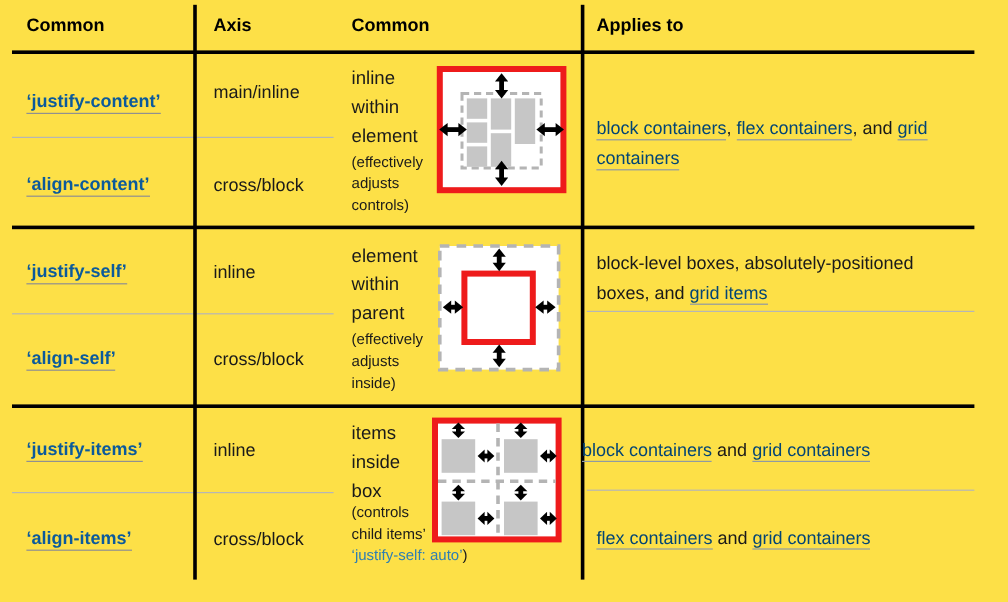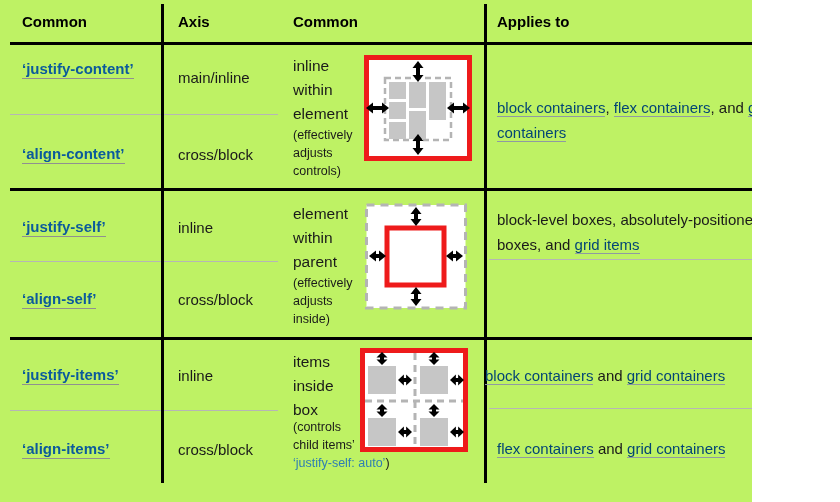--- a/index.html
+++ b/index.html
@@ -1,16 +1,16 @@
 <!DOCTYPE html>
 <html><head>
 <meta charset="utf-8">
 <style>
   html,body{margin:0;padding:0;background:#fff;}
-  #stage{position:relative;width:752px;height:502px;background:#bef264;overflow:hidden;
+  #stage{position:relative;width:840px;height:502px;background:#fde047;overflow:hidden;
          font-family:"Liberation Sans","DejaVu Sans",sans-serif;color:#1a1a1a;}
   .hline{position:absolute;background:#000;height:3px;}
   .vline{position:absolute;background:#000;width:3px;}
   .grayline{position:absolute;background:#b6b6b6;height:1px;}
   .colhead{position:absolute;font-weight:bold;font-size:15px;color:#000;white-space:nowrap;}
   .propcell{position:absolute;white-space:nowrap;}
   a.plink{font-weight:bold;font-size:15px;color:#0b5a9c;text-decoration:none;
           border-bottom:1px solid #909090;padding-bottom:1px;cursor:pointer;}
   .axiscell{position:absolute;font-size:15px;color:#1a1a1a;white-space:nowrap;}
   .aligns-main{position:absolute;font-size:15.5px;line-height:24px;color:#1a1a1a;}
@@ -36,21 +36,21 @@
 
   <div class="grayline" style="left:10px;top:114px;width:268px"></div>
   <div class="grayline" style="left:10px;top:261px;width:268px"></div>
   <div class="grayline" style="left:10px;top:410px;width:268px"></div>
   <div class="grayline" style="left:489px;top:259px;width:323px"></div>
   <div class="grayline" style="left:489px;top:408px;width:323px"></div>
 
   <div class="vline" style="left:161px;top:4px;height:479px"></div>
   <div class="vline" style="left:484px;top:4px;height:479px"></div>
 
-  <div class="propcell" style="left:22px;top:60px"><a class="plink" href="#">‘justify-content’</a></div>
+  <div class="propcell" style="left:22px;top:76px"><a class="plink" href="#">‘justify-content’</a></div>
   <div class="propcell" style="left:22px;top:145px"><a class="plink" href="#">‘align-content’</a></div>
   <div class="propcell" style="left:22px;top:218px"><a class="plink" href="#">‘justify-self’</a></div>
   <div class="propcell" style="left:22px;top:290px"><a class="plink" href="#">‘align-self’</a></div>
   <div class="propcell" style="left:22px;top:366px"><a class="plink" href="#">‘justify-items’</a></div>
   <div class="propcell" style="left:22px;top:440px"><a class="plink" href="#">‘align-items’</a></div>
 
   <div class="axiscell" style="left:178px;top:69px">main/inline</div>
   <div class="axiscell" style="left:178px;top:146px">cross/block</div>
   <div class="axiscell" style="left:178px;top:219px">inline</div>
   <div class="axiscell" style="left:178px;top:291px">cross/block</div>

